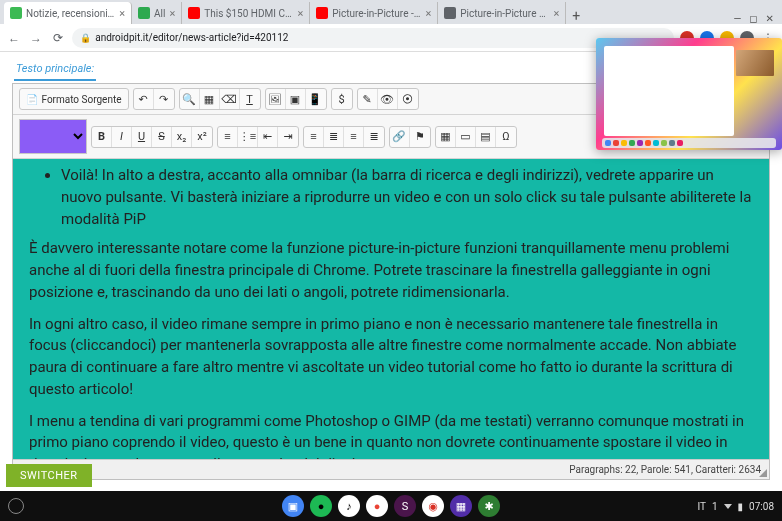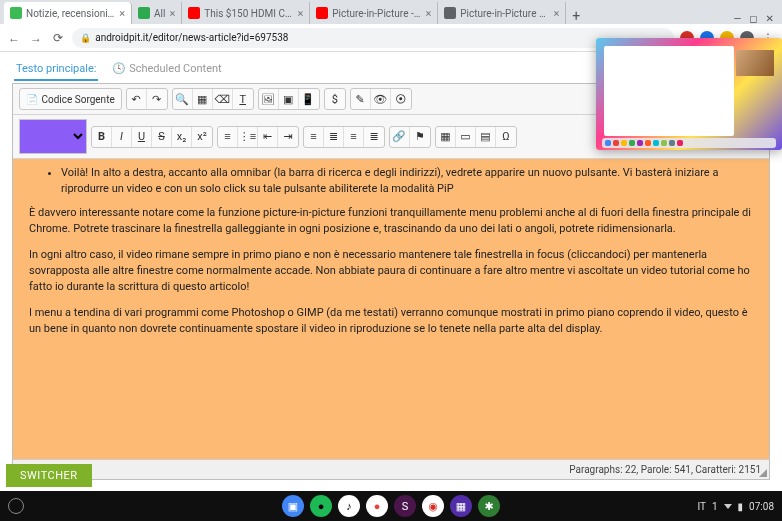--- a/index.html
+++ b/index.html
@@ -19,33 +19,33 @@
 .addr-bar { height: 28px; background: #fff; display: flex; align-items: center; padding: 0 6px; gap: 6px; border-bottom:1px solid #ddd;}
 .nav-btn { width: 16px; height: 16px; color: #5f6368; display:flex;align-items:center;justify-content:center;font-size:12px;}
 .url-box { flex:1; height: 20px; background:#f1f3f4; border-radius:10px; display:flex; align-items:center; padding:0 8px; font-size:10px; color:#202124; gap:4px;}
 .lock { color:#5f6368; font-size:9px;}
 .ext-icons { display:flex; gap:6px; align-items:center;}
 .ext-icons .ei{ width:14px;height:14px; border-radius:50%; }
 
 
 .page { position:absolute; top:52px; left:0; right:0; bottom:30px; background:#fff; }
 .editor-tabs { display:flex; gap:12px; padding:6px 14px 0; font-size:11px; }
-.etab { color:#999; padding:4px 2px; }
+.etab { color:#999; padding:4px 2px;font-style:italic; }
 .etab.active { color:#3b9bd8; border-bottom:2px solid #3b9bd8;}
 .scheduled-ico { color:#bbb; margin-right:3px;}
 
 .editor-wrap { margin: 2px 12px 0; border:1px solid #bfbfbf; background:#fff; }
 .toolbar-row { display:flex; flex-wrap:wrap; align-items:center; padding:3px 4px; background:#f7f7f7; border-bottom:1px solid #d4d4d4; gap:0; }
 .tgroup { display:flex; align-items:center; border:1px solid #c8c8c8; border-radius:3px; margin:1px 2px; background:#fafafa;}
 .tbtn { width:20px; height:20px; display:flex; align-items:center; justify-content:center; font-size:11px; color:#333; border-right:1px solid #e0e0e0;}
 .tbtn:last-child{border-right:none;}
 .tbtn.wide{ width:auto; padding:0 6px; font-size:10px; gap:3px;}
 .format-sel{ height:35px; border:1px solid #c8c8c8; font-size:10px; padding:16px 4px; background:#8b5cf6; margin:1px 2px;}
 
-.editor-body { padding: 6px 16px 10px; height: 300px; overflow:auto; font-size:11px; color:#222; line-height:1.45; background:#fdba74;}
+.editor-body { padding: 6px 16px 10px; height: 300px; overflow:auto; font-size:15px; color:#222; line-height:1.45; background:#14b8a6;}
 .editor-body ul { padding-left: 32px; margin-bottom:8px;}
 .editor-body p { margin-bottom:10px; }
 
 .status-bar { background:#f0f0f0; border-top:1px solid #ccc; padding:4px 8px; text-align:right; font-size:10px; color:#444; position:relative;}
 .resize-grip { position:absolute; right:2px; bottom:2px; width:0;height:0; border-style:solid; border-width:0 0 8px 8px; border-color:transparent transparent #999 transparent;}
 
 .gallery-section { margin:10px 14px 0; }
 .gallery-label { font-size:10px; font-weight:bold; color:#555;}
 .gallery-link { color:#2a6fb5; font-size:13px; border-bottom:1px solid #2a6fb5; display:inline-block; margin:2px 0 6px;}
 .font-row { display:flex; gap:120px; font-size:10px; color:#555; padding-left:60px;}
@@ -107,44 +107,43 @@
     <span>✕</span>
   </div>
 </div>
 
 <div class="addr-bar">
   <div class="nav-btn">←</div>
   <div class="nav-btn">→</div>
   <div class="nav-btn">⟳</div>
   <div class="url-box">
     <span class="lock">🔒</span>
-    <span>androidpit.it/editor/news-article?id=697538</span>
+    <span>androidpit.it/editor/news-article?id=420112</span>
   </div>
   <div class="ext-icons">
     <span class="ei" style="background:#d93025"></span>
     <span class="ei" style="background:#1a73e8"></span>
     <span class="ei" style="background:#f4b400"></span>
     <span class="ei" style="background:#5f6368"></span>
   </div>
   <div class="nav-btn">⋮</div>
 </div>
 
 <div class="page">
   <div class="editor-tabs">
     <div class="etab active">Testo principale:</div>
-    <div class="etab"><span class="scheduled-ico">🕓</span><span>Scheduled Content</span></div>
   </div>
 
   <div class="editor-wrap">
 
     <div class="toolbar-row">
       <div class="tgroup">
           <div class="tbtn wide">
             <span>📄</span>
-            <span>Codice Sorgente</span>
+            <span>Formato Sorgente</span>
           </div>
         </div>
       <div class="tgroup">
         <div class="tbtn">↶</div>
         <div class="tbtn">↷</div>
       </div>
       <div class="tgroup">
         <div class="tbtn">🔍</div>
         <div class="tbtn">▦</div>
         <div class="tbtn">⌫</div>
@@ -204,21 +203,21 @@
     <div class="editor-body">
       <ul>
           <li>Voilà! In alto a destra, accanto alla omnibar (la barra di ricerca e degli indirizzi), vedrete apparire un nuovo pulsante. Vi basterà iniziare a riprodurre un video e con un solo click su tale pulsante abiliterete la modalità PiP</li>
         </ul>
       <p>È davvero interessante notare come la funzione picture-in-picture funzioni tranquillamente menu problemi anche al di fuori della finestra principale di Chrome. Potrete trascinare la finestrella galleggiante in ogni posizione e, trascinando da uno dei lati o angoli, potrete ridimensionarla.</p>
       <p>In ogni altro caso, il video rimane sempre in primo piano e non è necessario mantenere tale finestrella in focus (cliccandoci) per mantenerla sovrapposta alle altre finestre come normalmente accade. Non abbiate paura di continuare a fare altro mentre vi ascoltate un video tutorial come ho fatto io durante la scrittura di questo articolo!</p>
       <p>I menu a tendina di vari programmi come Photoshop o GIMP (da me testati) verranno comunque mostrati in primo piano coprendo il video, questo è un bene in quanto non dovrete continuamente spostare il video in riproduzione se lo tenete nella parte alta del display.</p>
     </div>
 
     <div class="status-bar">
-      <span>Paragraphs: 22, Parole: 541, Caratteri: 2151</span>
+      <span>Paragraphs: 22, Parole: 541, Caratteri: 2634</span>
       <div class="resize-grip"></div>
     </div>
   </div>
 
   <div class="gallery-section">
     <div class="gallery-label">Galleria</div>
     <a class="gallery-link">Crea una galleria</a>
     <div class="font-row">
       <span>Fonte (Nome):</span>
       <span>Fonte (URL):</span>

